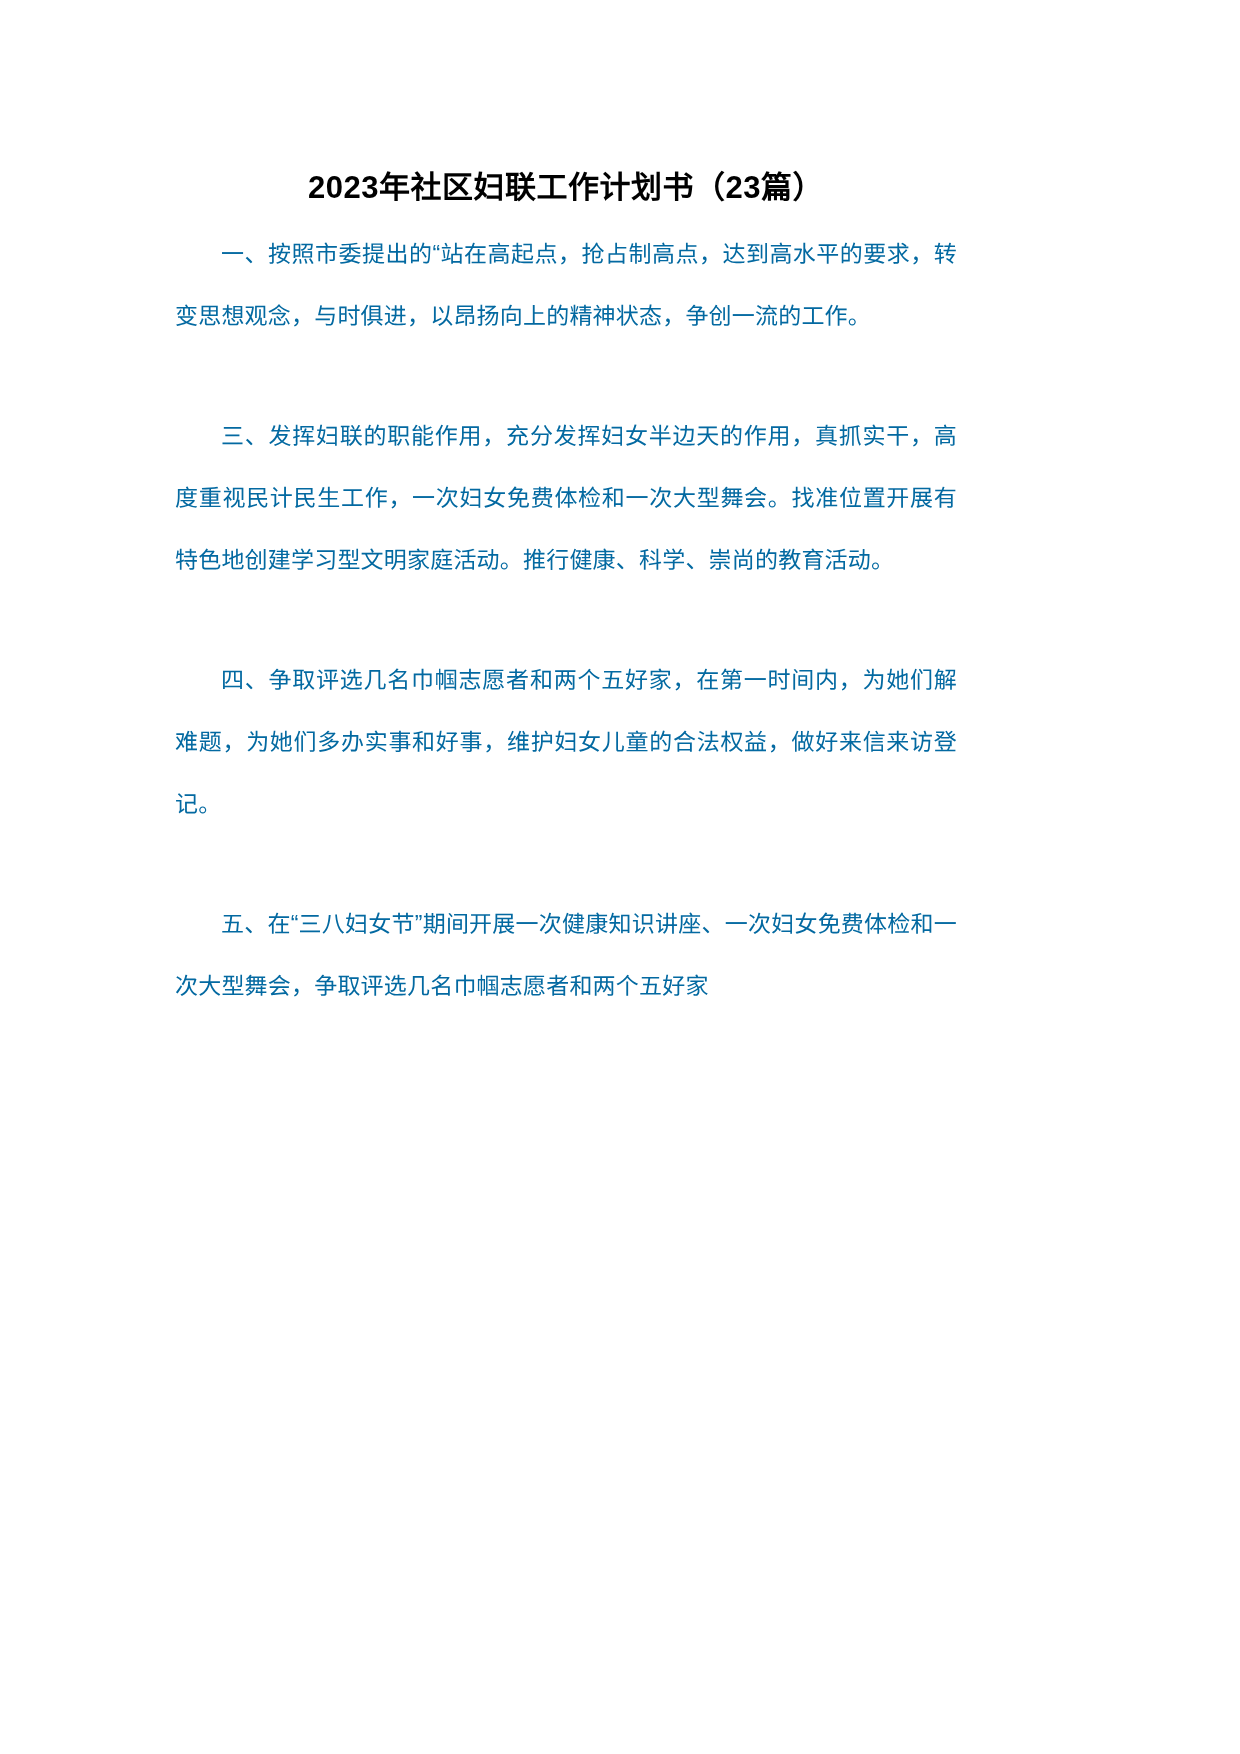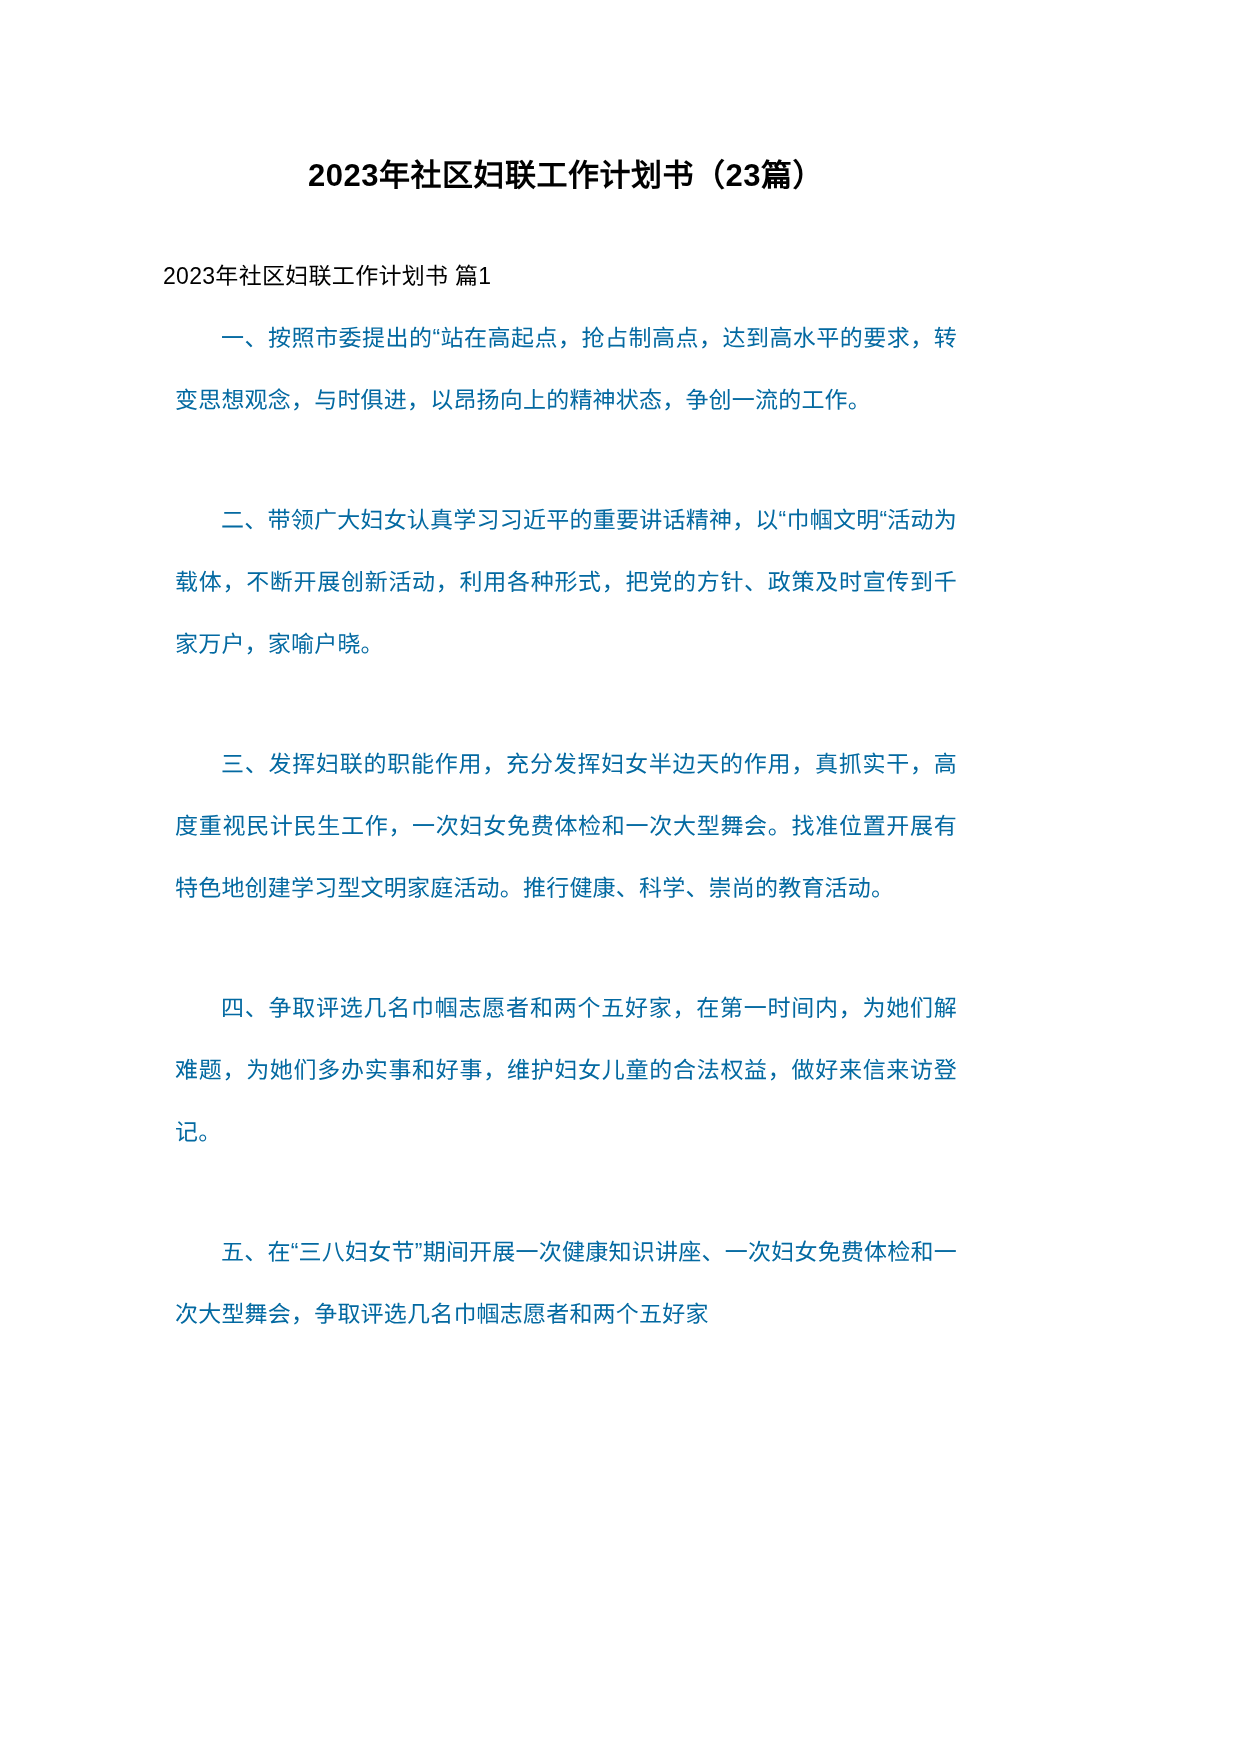--- a/index.html
+++ b/index.html
@@ -23,21 +23,21 @@
     box-sizing: border-box;
     overflow: hidden;
   }
   .content {
     position: absolute;
     left: 163px;
     top: 0;
     width: 806px;
   }
   .doc-title {
-    margin: 0;
+    margin: 12px;
     padding: 0;
     font-size: 31px;
     font-weight: bold;
     line-height: 1.35;
     text-align: center;
     letter-spacing: 0.5px;
     padding-top: 155px;
     color: #000000;
   }
   .subheading {
@@ -71,25 +71,23 @@
   }
 </style>
 </head>
 <body>
 
 <div class="page">
   <div class="content">
 
     <h1 class="doc-title">2023年社区妇联工作计划书（23篇）</h1>
 
-    <p class="subheading">2023年社区妇联工作计划书 篇1</p>
 
     <p class="body-para first">一、按照市委提出的“站在高起点，抢占制高点，达到高水平的要求，转变思想观念，与时俱进，以昂扬向上的精神状态，争创一流的工作。</p>
 
-    <p class="body-para">二、带领广大妇女认真学习习近平的重要讲话精神，以“巾帼文明“活动为载体，不断开展创新活动，利用各种形式，把党的方针、政策及时宣传到千家万户，家喻户晓。</p>
 
     <p class="body-para">三、发挥妇联的职能作用，充分发挥妇女半边天的作用，真抓实干，高度重视民计民生工作，一次妇女免费体检和一次大型舞会。找准位置开展有特色地创建学习型文明家庭活动。推行健康、科学、崇尚的教育活动。</p>
 
     <p class="body-para">四、争取评选几名巾帼志愿者和两个五好家，在第一时间内，为她们解难题，为她们多办实事和好事，维护妇女儿童的合法权益，做好来信来访登记。</p>
 
     <p class="body-para">五、在“三八妇女节”期间开展一次健康知识讲座、一次妇女免费体检和一次大型舞会，争取评选几名巾帼志愿者和两个五好家</p>
 
   </div>
 </div>
 

